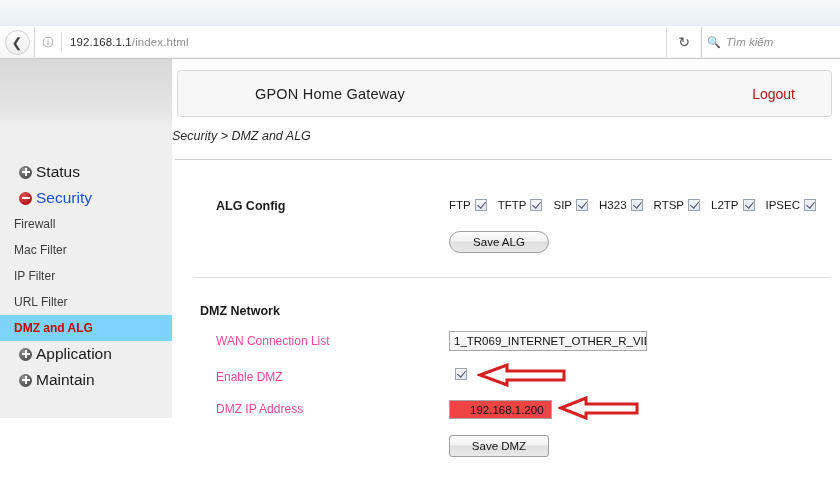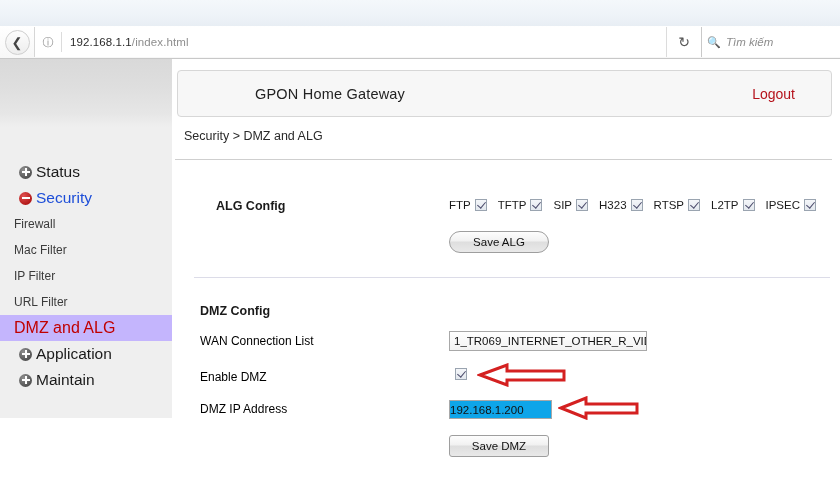--- a/index.html
+++ b/index.html
@@ -101,24 +101,24 @@
   }
   .nav-row {
     display: flex; align-items: center;
     height: 26px; padding-left: 19px;
     box-sizing: border-box;
   }
   .nav-row.top { font-size: 15.5px; color: #1a1a1a; }
   .nav-row.sub { font-size: 12px; color: #3b3b3b; padding-left: 14px; height: 26px;}
   .nav-row.red { color: #1d4ed8; }
   .nav-row.sub.selected {
-    background: #c4b5fd;
+    background: #7dd3fc;
     color: #c00000;
-    font-weight: normal;
-    font-size: 16px;
+    font-weight: bold;
+    font-size: 12px;
   }
   .toggle {
     width: 13px; height: 13px; border-radius: 50%;
     margin-right: 4px; flex: 0 0 auto;
     position: relative;
     display: inline-block;
   }
   .toggle.plus {
     background: radial-gradient(circle at 35% 30%, #8f8f8f, #3a3a3a);
   }
@@ -151,39 +151,39 @@
     box-sizing: border-box;
     padding-left: 29px;
   }
   .app-title {
     font-size: 14.5px; color: #222; padding-left: 48px; letter-spacing: .2px;
   }
   .logout {
     font-size: 14px; color: #b5121b; padding-right: 36px;
   }
   .breadcrumb {
-    position: absolute; left: 12px; top: 70px;
-    font-size: 12.5px; color: #2a2a2a;
+    position: absolute; left: 0px; top: 70px;
+    font-size: 12.5px; color: #2a2a2a; font-style: italic;
   }
   .hr-top {
     position: absolute; left: 3px; top: 100px;
     width: 657px; height: 1px; background: #cfcfcf;
   }
   .hr-mid {
     position: absolute; left: 22px; top: 218px;
     width: 636px; height: 1px; background: #dcdce8;
   }
 
   .section-label {
     position: absolute;
     font-size: 12.5px; font-weight: bold; color: #1a1a1a;
   }
   .field-label {
     position: absolute;
-    font-size: 12px; color: #000000;
+    font-size: 12px; color: #ec4899; margin-left: 16px;
   }
 
   
   .alg-strip {
     position: absolute; left: 277px; top: 140px;
     display: flex; align-items: flex-start;
     font-size: 11.5px; color: #1a1a1a;
   }
   .alg-item { display: flex; align-items: center; margin-right: 11px; }
   .alg-item:last-child { margin-right: 16px; }
@@ -230,24 +230,24 @@
     box-sizing: border-box;
     padding: 0 5px 0 4px;
     white-space: nowrap; overflow: hidden;
   }
 
   
   .textinput {
     position: absolute; left: 277px; top: 341px;
     width: 103px; height: 19px;
     border: 1px solid #a8a8a8;
-    background: #0ea5e9;
+    background: #ef4444;
     font-size: 11.5px; color: #111;
     display: flex; align-items: center;
-    padding-left: 0;
+    padding-left: 20px;
     box-sizing: border-box;
     text-align: center;
   }
 
   .dmz-cb {
     position: absolute; left: 283px; top: 309px;
   }
 
   .arrow-svg { position: absolute; }
 </style>
@@ -367,21 +367,21 @@
         <span class="alg-item">
           <span class="lbl">IPSEC</span>
           <span class="cb checked"></span>
         </span>
       </div>
 
       <div class="btn" style="left:277px; top:172px;border-radius:11px;">Save ALG</div>
 
       <div class="hr-mid"></div>
 
-      <div class="section-label" style="left:28px; top:245px;">DMZ Config</div>
+      <div class="section-label" style="left:28px; top:245px;">DMZ Network</div>
 
       <div class="field-label" style="left:28px; top:275px;">WAN Connection List</div>
 
       <div class="select">
         <span>1_TR069_INTERNET_OTHER_R_VID_</span>
 
       </div>
 
       <div class="field-label" style="left:28px; top:311px;">Enable DMZ</div>
 

